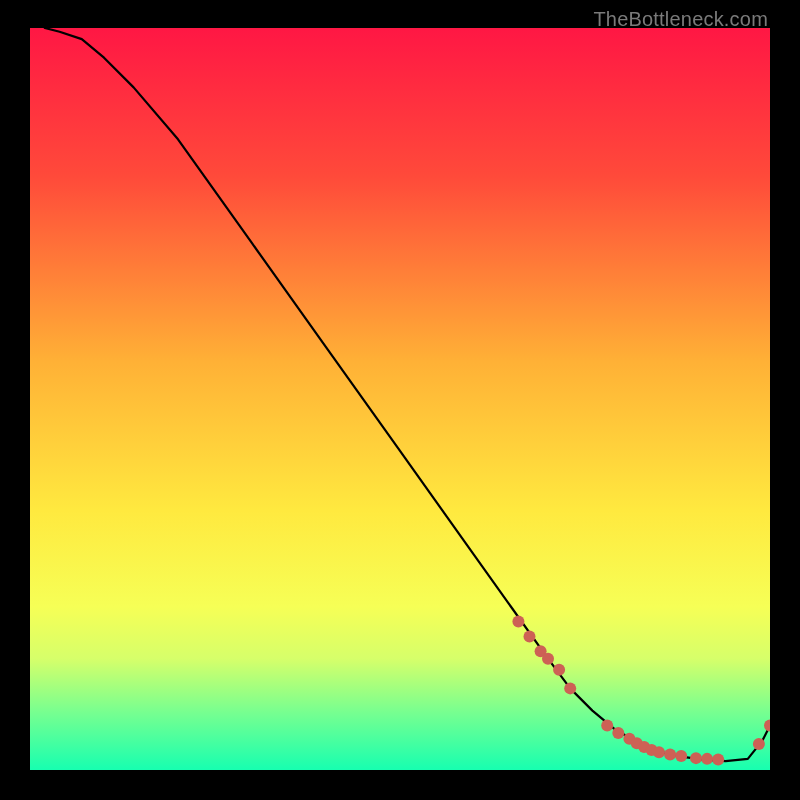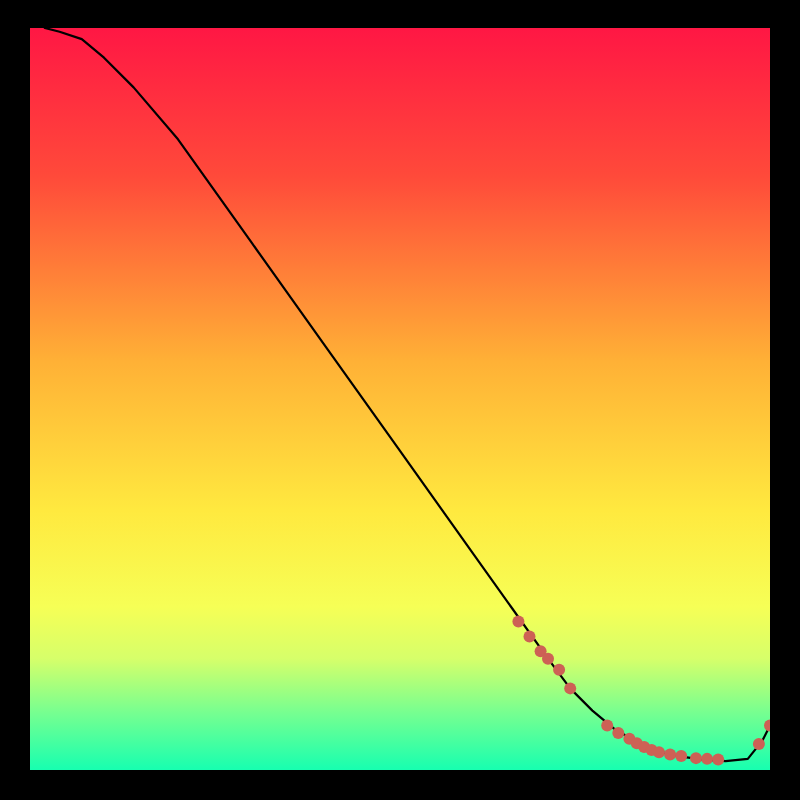--- a/index.html
+++ b/index.html
@@ -6,20 +6,21 @@
   html, body { width: 800px; height: 800px; background: #000; font-family: Arial, Helvetica, sans-serif; overflow: hidden; }
   .frame { position: relative; width: 800px; height: 800px; }
   .plot-area { position: absolute; left: 30px; top: 28px; width: 740px; height: 742px; background: #000; }
   .watermark { position: absolute; right: 32px; top: 8px; color: #7a7a7a; font-size: 20px; font-weight: 500; letter-spacing: 0.2px; }
   svg { display: block; }
 </style>
 </head>
 <body>
 
 <div class="frame">
+  <div class="watermark">TheBottleneck.com</div>
 
   <div class="plot-area">
     <svg id="chart-svg" width="740" height="742" viewBox="0 0 740 742" preserveAspectRatio="none">
       <defs>
         <linearGradient id="bg-grad" x1="0" y1="0" x2="0" y2="1">
             <stop offset="0%" stop-color="#ff1744"></stop>
             <stop offset="20%" stop-color="#ff4a3a"></stop>
             <stop offset="45%" stop-color="#ffb136"></stop>
             <stop offset="65%" stop-color="#ffe93f"></stop>
             <stop offset="78%" stop-color="#f6ff56"></stop>

